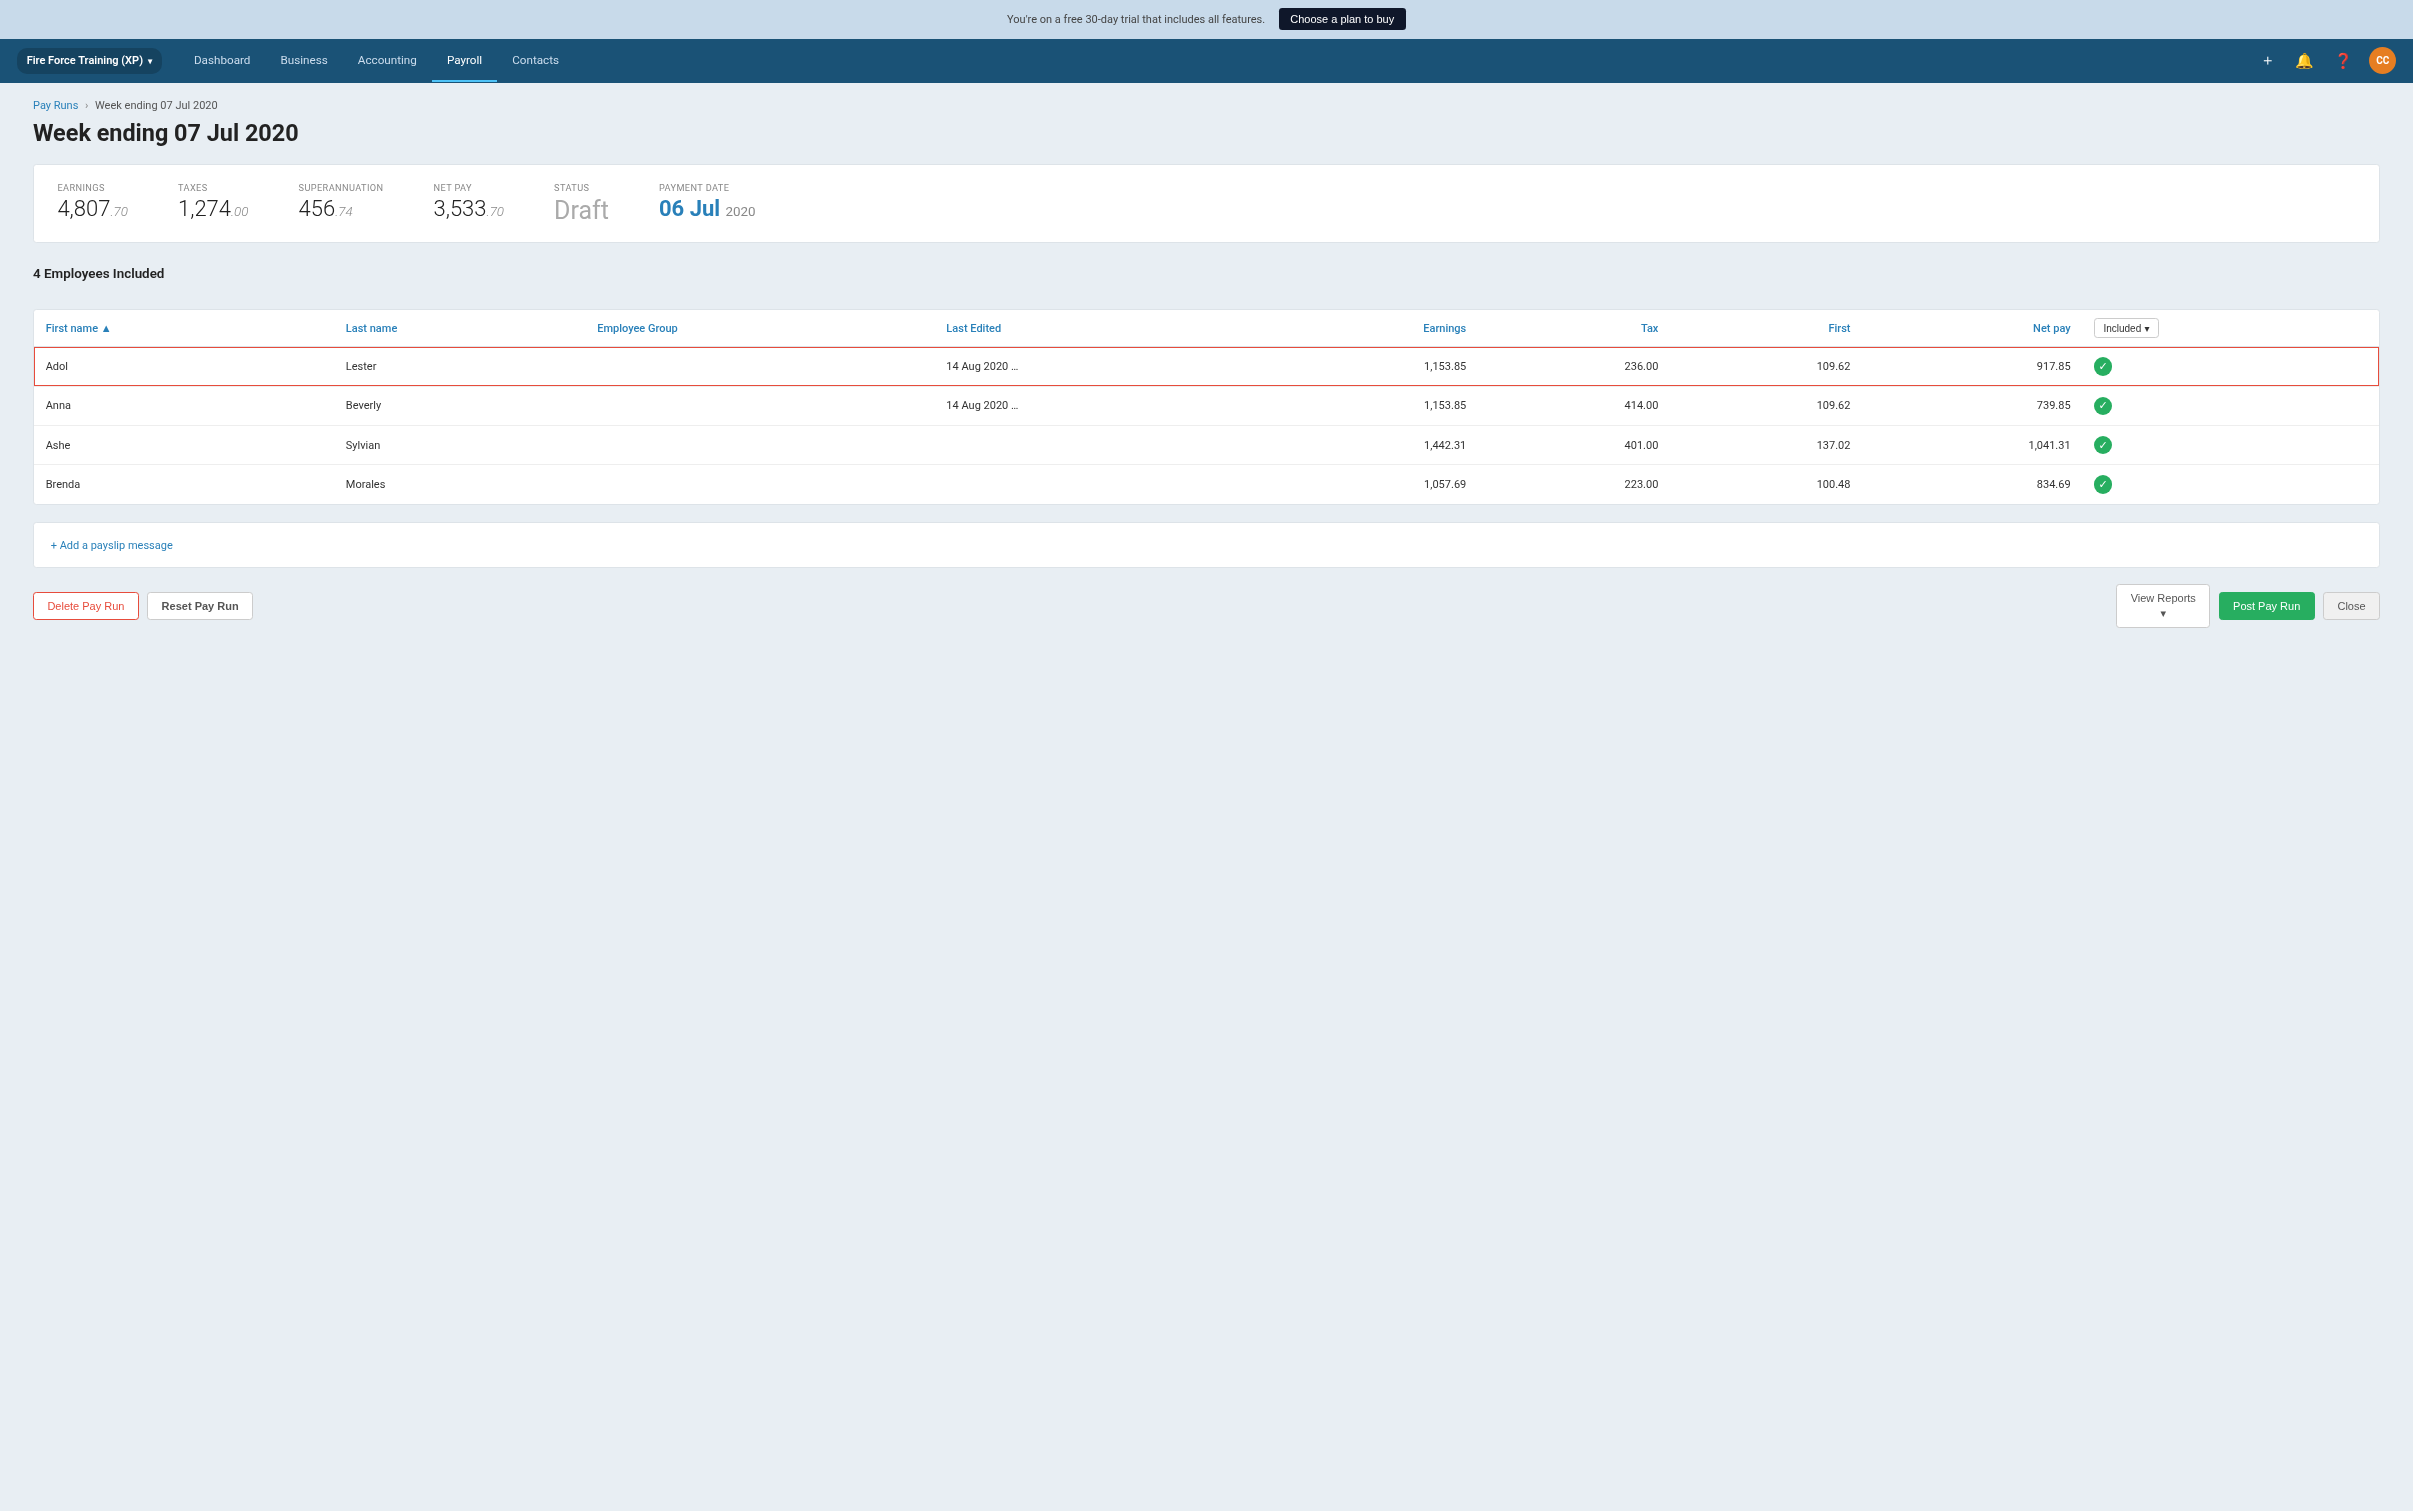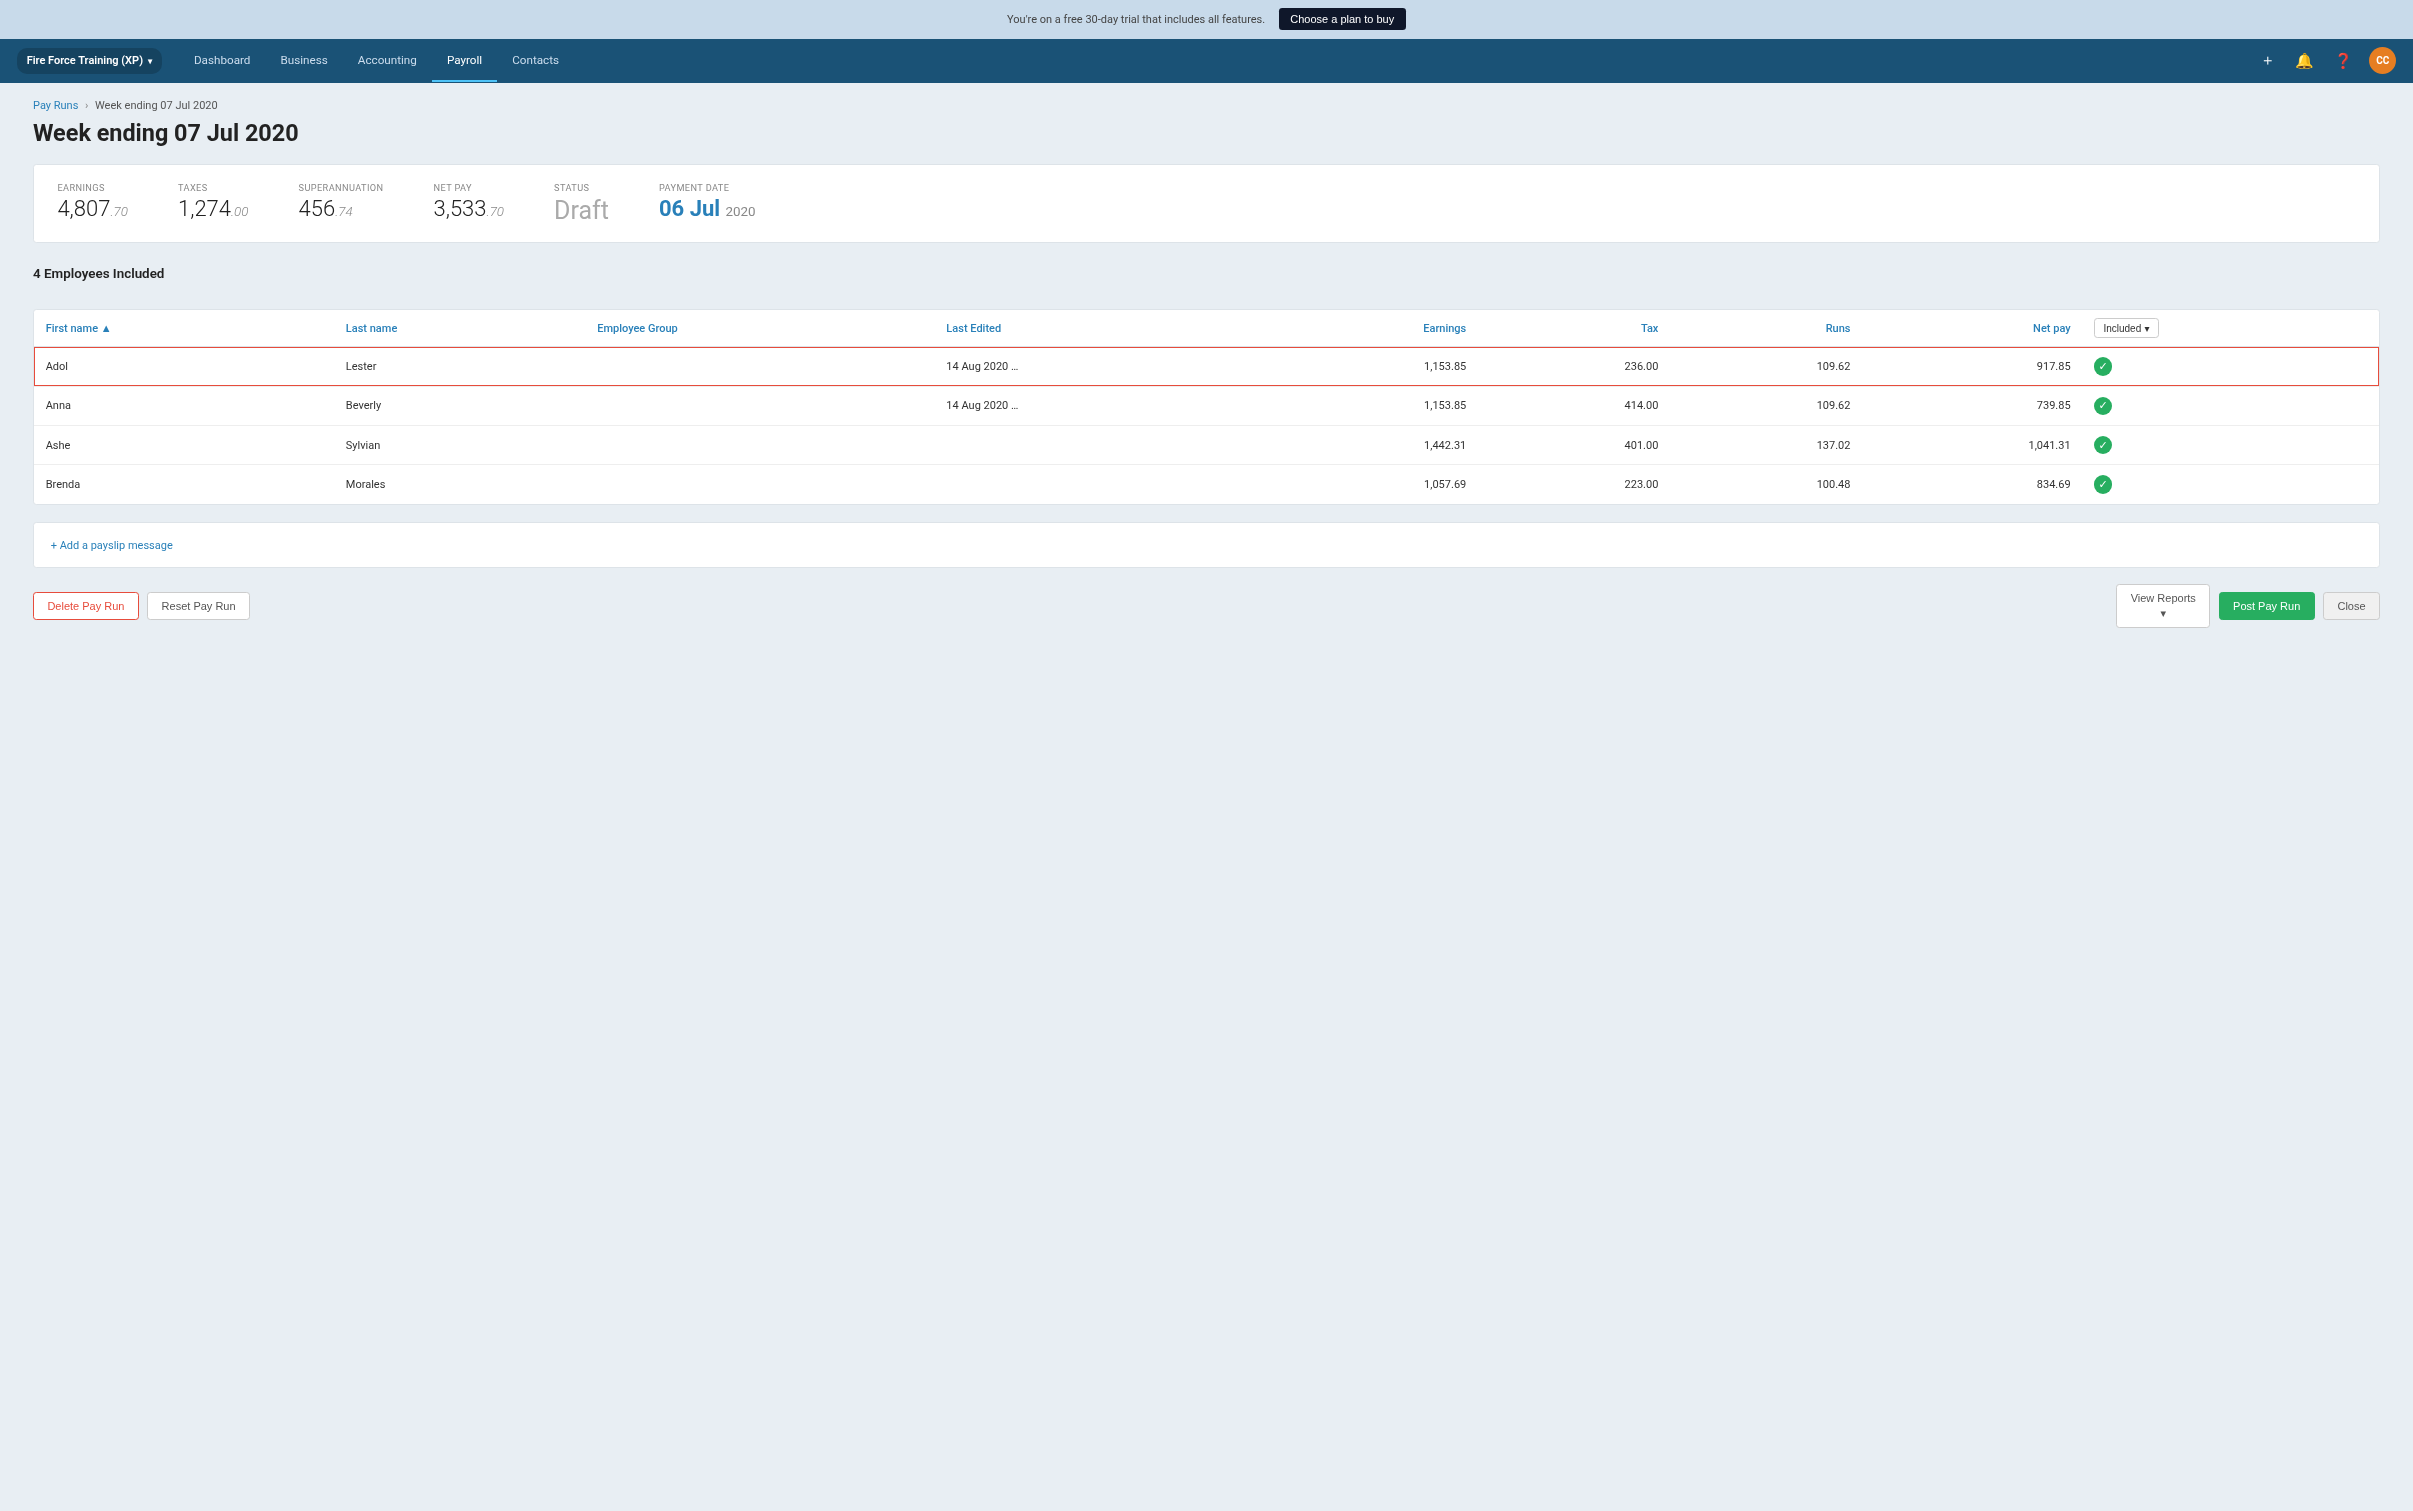--- a/index.html
+++ b/index.html
@@ -274,20 +274,21 @@
     }
     .btn-danger {
       color: #e74c3c;
       border-color: #e74c3c;
       background: white;
     }
     .btn-secondary {
       color: #555;
       border-color: #ccc;
       background: white;
+      font-weight: bold;
     }
     .btn-primary {
       color: white;
       border-color: #27ae60;
       background: #27ae60;
     }
     .btn-gray {
       color: #555;
       border-color: #ccc;
       background: #f0f0f0;
@@ -384,21 +385,21 @@
   <div class="employees-table-wrap">
     <table>
       <thead>
         <tr>
           <th>First name ▲</th>
           <th>Last name</th>
           <th>Employee Group</th>
           <th>Last Edited</th>
           <th class="right">Earnings</th>
           <th class="right">Tax</th>
-          <th class="right">Runs</th>
+          <th class="right">First</th>
           <th class="right">Net pay</th>
           <th class="right">
             <button class="included-btn">
               <span>Included</span>
               <span>▾</span>
             </button>
           </th>
         </tr>
       </thead>
       <tbody id="employees-tbody">

